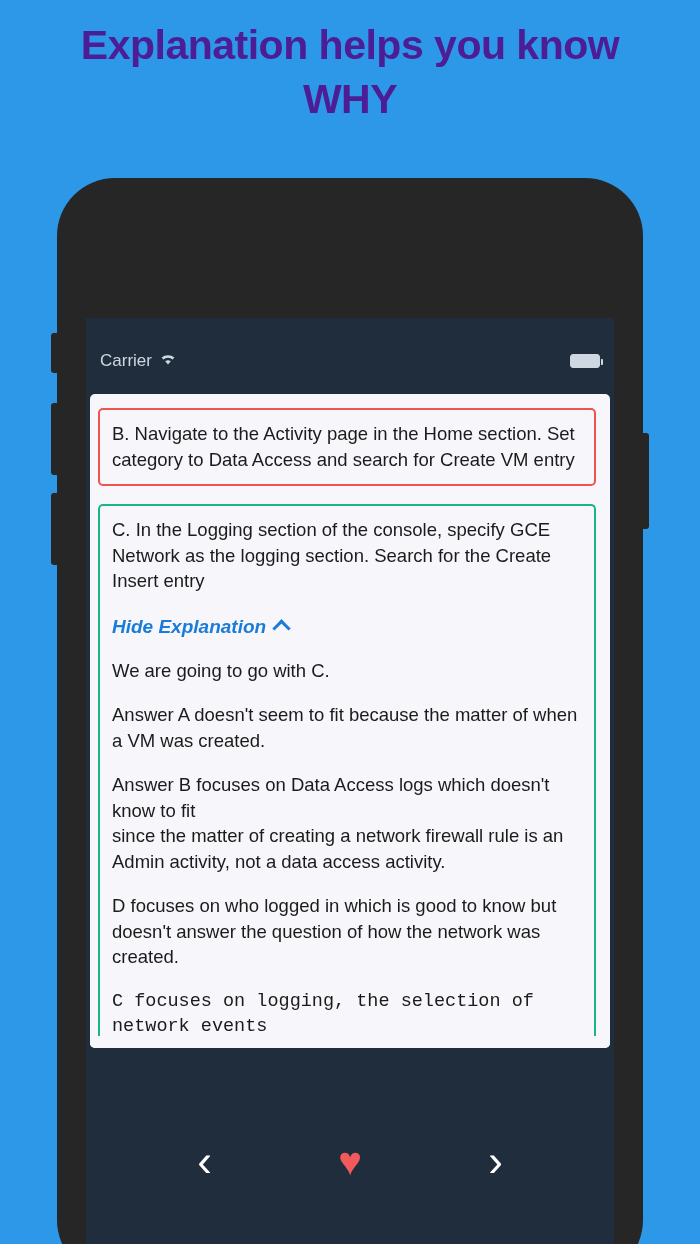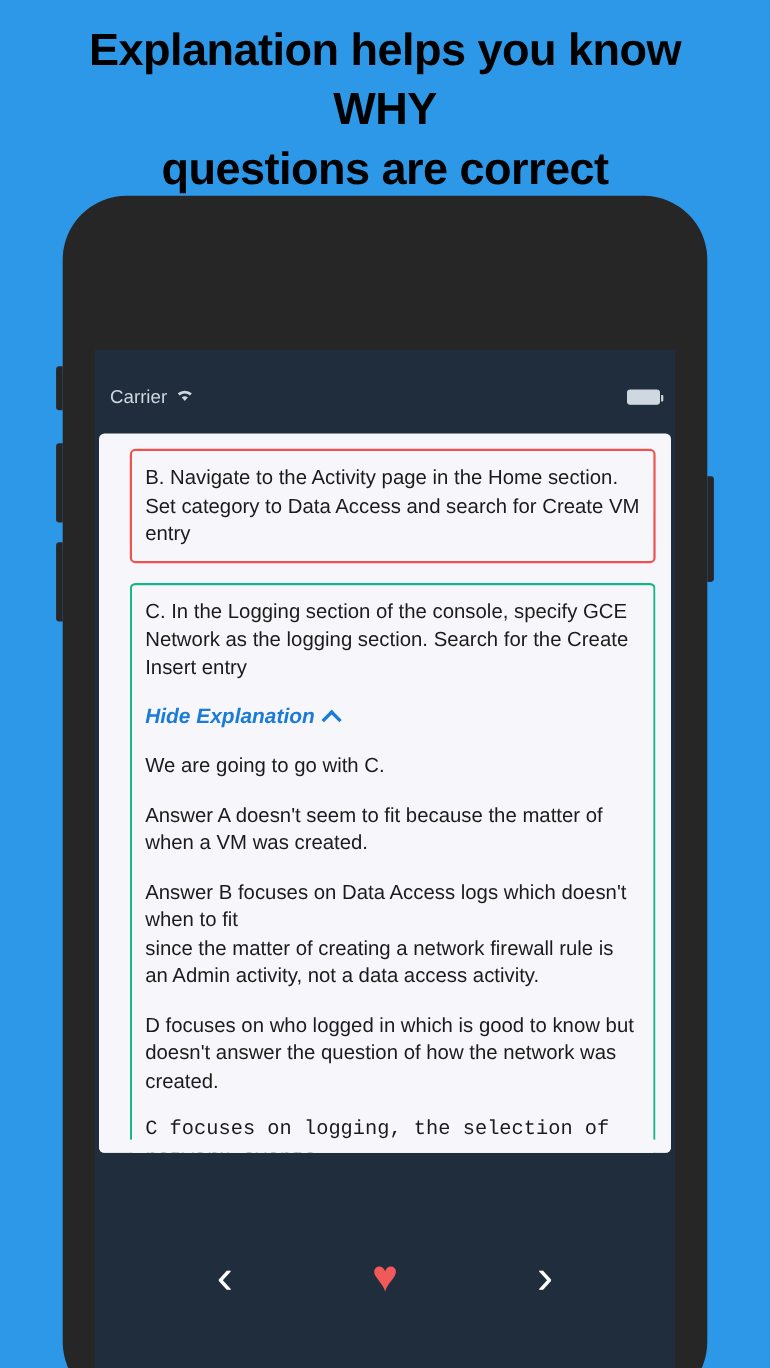--- a/index.html
+++ b/index.html
@@ -12,21 +12,21 @@
     background: #2e98e8;
     position: relative;
     overflow: hidden;
   }
 
   
   .headline {
     width: 700px;
     padding: 18px 30px 0 30px;
     text-align: center;
-    color: #000000;
+    color: #4c1d95;
     font-size: 41px;
     font-weight: bold;
     line-height: 1.32;
     letter-spacing: -0.5px;
   }
 
   
   .phone {
     position: absolute;
     left: 57px;
@@ -107,21 +107,21 @@
   
   .card {
     position: absolute;
     left: 4px;
     top: 76px;
     width: 520px;
     height: 654px;
     background: #f7f7fb;
     border-radius: 5px;
     overflow: hidden;
-    padding: 14px 14px 0 28px;
+    padding: 14px 14px 0 8px;
   }
 
   .answer-box {
     border: 2px solid #ef5350;
     border-radius: 5px;
     background: #f7f7fb;
     padding: 11px 12px 12px 12px;
     font-size: 18.5px;
     line-height: 1.38;
     color: #1b1b1b;
@@ -197,21 +197,20 @@
     font-size: 40px;
     line-height: 1;
     cursor: pointer;
   }
 </style>
 </head>
 <body>
 
 <div class="headline">
   <div>Explanation helps you know WHY</div>
-  <div>questions are correct</div>
 </div>
 
 <div class="phone">
   <div class="btn-left btn-silent"></div>
   <div class="btn-left btn-vol-up"></div>
   <div class="btn-left btn-vol-dn"></div>
   <div class="btn-right"></div>
 
   <div class="screen">
 
@@ -237,21 +236,21 @@
       <div class="answer-box correct">
         <div>C. In the Logging section of the console, specify GCE Network as the logging section. Search for the Create Insert entry</div>
 
         <div class="hide-explanation">
           <span>Hide Explanation</span>
           <span class="chev-up"></span>
         </div>
 
         <div class="exp-p">We are going to go with C.</div>
         <div class="exp-p">Answer A doesn't seem to fit because the matter of when a VM was created.</div>
-        <div class="exp-p tight">Answer B focuses on Data Access logs which doesn't when to fit</div>
+        <div class="exp-p tight">Answer B focuses on Data Access logs which doesn't know to fit</div>
         <div class="exp-p">since the matter of creating a network firewall rule is an Admin activity, not a data access activity.</div>
         <div class="exp-p">D focuses on who logged in which is good to know but doesn't answer the question of how the network was created.</div>
         <div class="exp-p cut">C focuses on logging, the selection of network events</div>
       </div>
 
       <div class="card-fade"></div>
     </div>
 
     <div class="bottom-bar">
       <span class="nav-arrow">‹</span>

